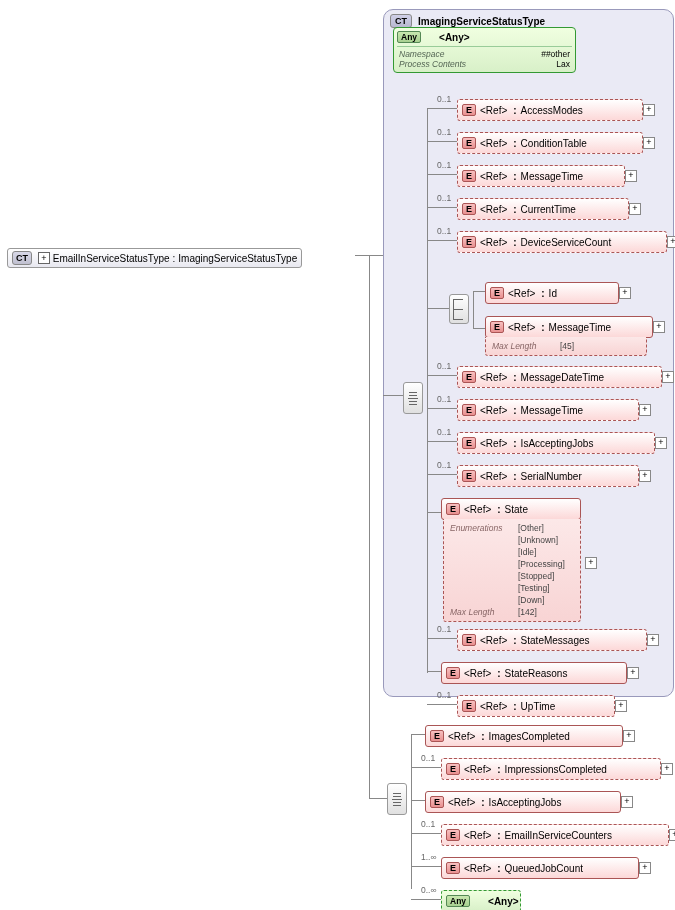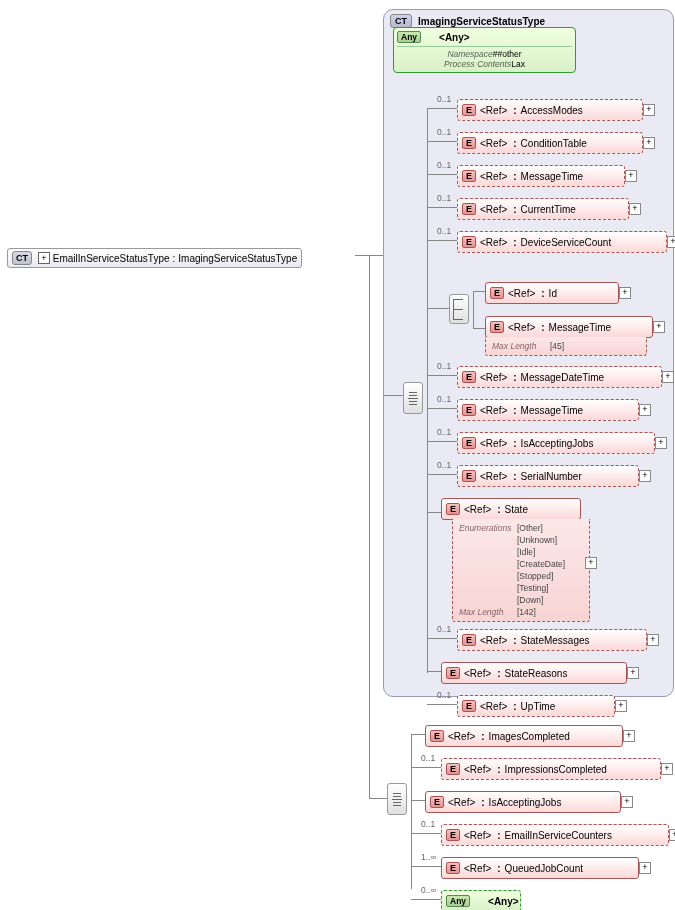--- a/index.html
+++ b/index.html
@@ -7,39 +7,39 @@
 .root-node{position:absolute;left:2px;top:243px;display:flex;align-items:center;border:1px solid #999;border-radius:3px;padding:2px 4px;background:linear-gradient(#fff,#e8e8f0)}
 .ct-badge{background:linear-gradient(#d8d8e8,#c0c0d0);border:1px solid #888;border-radius:3px;padding:1px 3px;font-size:9px;font-weight:bold;margin-right:4px}
 .plus-box{display:inline-block;width:10px;height:10px;border:1px solid #666;text-align:center;line-height:10px;font-size:9px;margin-left:2px;background:#fff}
 .big-box{position:absolute;left:378px;top:4px;width:289px;height:686px;border:1px solid #99b;border-radius:10px;background:#eaeaf5}
 .big-box-header{display:flex;align-items:center;padding:4px 6px}
 .ct-badge2{background:linear-gradient(#d0d0e8,#b8b8d0);border:1px solid #888;border-radius:3px;padding:1px 4px;font-size:9px;font-weight:bold;margin-right:6px}
 .any-box{position:absolute;left:388px;top:22px;width:175px;border:1px solid #393;border-radius:4px;background:linear-gradient(#f0ffe0,#d8f0c8);padding:3px}
 .any-hdr{display:flex;align-items:center}
 .any-badge{background:linear-gradient(#c8e8b0,#a8d090);border:1px solid #585;border-radius:2px;padding:0 3px;font-size:8.5px;font-weight:bold;margin-right:18px}
 .any-table{font-size:8.5px;border-top:1px solid #9c9;margin-top:3px;padding-top:2px}
-.any-row{display:flex;justify-content:center;padding:0 2px}
+.any-row{display:flex;justify-content:space-between;padding:0 2px}
 .any-label{color:#565;font-style:italic}
 .any-val{font-weight:normal}
 .seq-box{position:absolute;width:18px;height:30px;border:1px solid #999;border-radius:3px;background:linear-gradient(#fff,#e0e0e0);display:flex;flex-direction:column;justify-content:center;align-items:center;gap:2px}
 .seq-box::before,.seq-box::after{content:"";width:8px;height:2px;border-top:1px solid #666;border-bottom:1px solid #666}
 .seq-mid{width:10px;height:1px;background:#666}
 .choice-box{position:absolute;width:18px;height:28px;border:1px solid #999;border-radius:3px;background:linear-gradient(#fff,#e0e0e0)}
 .choice-box::before{content:"";position:absolute;left:3px;top:4px;width:12px;height:20px;border-left:1px solid #666}
 .choice-box::after{content:"";position:absolute;left:3px;top:4px;width:10px;height:0;border-top:1px solid #666;box-shadow:0 10px 0 #666,0 20px 0 #666}
 .el{position:absolute;display:flex;align-items:center;border:1px solid #a55;border-radius:3px;background:linear-gradient(#fff,#fcd8d8);padding:2px 4px;height:16px}
 .el.dashed{border-style:dashed}
 .e-badge{background:linear-gradient(#f8c0c0,#e89090);border:1px solid #a55;border-radius:2px;padding:0 3px;font-size:9px;font-weight:bold;margin-right:4px}
 .ref-text{font-weight:normal;margin-right:6px}
 .colon{font-weight:bold;margin-right:4px}
 .el-name{font-weight:normal}
 .occurs{position:absolute;font-size:8.5px;color:#666}
 .expand-plus{position:absolute;width:10px;height:10px;border:1px solid #888;background:#fff;text-align:center;line-height:9px;font-size:9px}
 .detail-box{position:absolute;border:1px dashed #a55;border-top:none;border-radius:0 0 3px 3px;background:linear-gradient(#fce8e8,#f8d4d4);padding:3px 6px;font-size:8.5px}
-.detail-row{display:flex;gap:0;padding:1px 0}
+.detail-row{display:flex;gap:10px;padding:1px 0}
 .detail-label{color:#866;font-style:italic;min-width:58px}
 .detail-val{color:#444}
 .connector{position:absolute;background:#888}
 .vline{width:1px}
 .hline{height:1px}
 .any-el{position:absolute;border:1px dashed #393;border-radius:3px;background:linear-gradient(#f0ffe0,#d8f0c8);padding:2px 4px;height:16px;display:flex;align-items:center}
 </style>
 </head>
 <body>
 <div class="main-container">
@@ -204,36 +204,36 @@
     </div>
 <div class="expand-plus" style="left:634px;top:465px">+</div>
 
 <div class="connector hline" style="left:422px;top:507px;width:14px"></div>
 <div class="el" style="left:436px;top:493px;width:130px">
       <span class="e-badge">E</span>
       <span class="ref-text">&lt;Ref&gt;</span>
       <span class="colon">:</span>
       <span class="el-name">State</span>
     </div>
-<div class="detail-box" style="left:447px;top:514px;width:124px">
+<div class="detail-box" style="left:438px;top:514px;width:124px">
 <div class="detail-row">
         <span class="detail-label">Enumerations</span>
         <span class="detail-val">[Other]</span>
       </div>
 <div class="detail-row">
         <span class="detail-label"></span>
         <span class="detail-val">[Unknown]</span>
       </div>
 <div class="detail-row">
         <span class="detail-label"></span>
         <span class="detail-val">[Idle]</span>
       </div>
 <div class="detail-row">
         <span class="detail-label"></span>
-        <span class="detail-val">[CreateDate]</span>
+        <span class="detail-val">[Processing]</span>
       </div>
 <div class="detail-row">
         <span class="detail-label"></span>
         <span class="detail-val">[Stopped]</span>
       </div>
 <div class="detail-row">
         <span class="detail-label"></span>
         <span class="detail-val">[Testing]</span>
       </div>
 <div class="detail-row">

